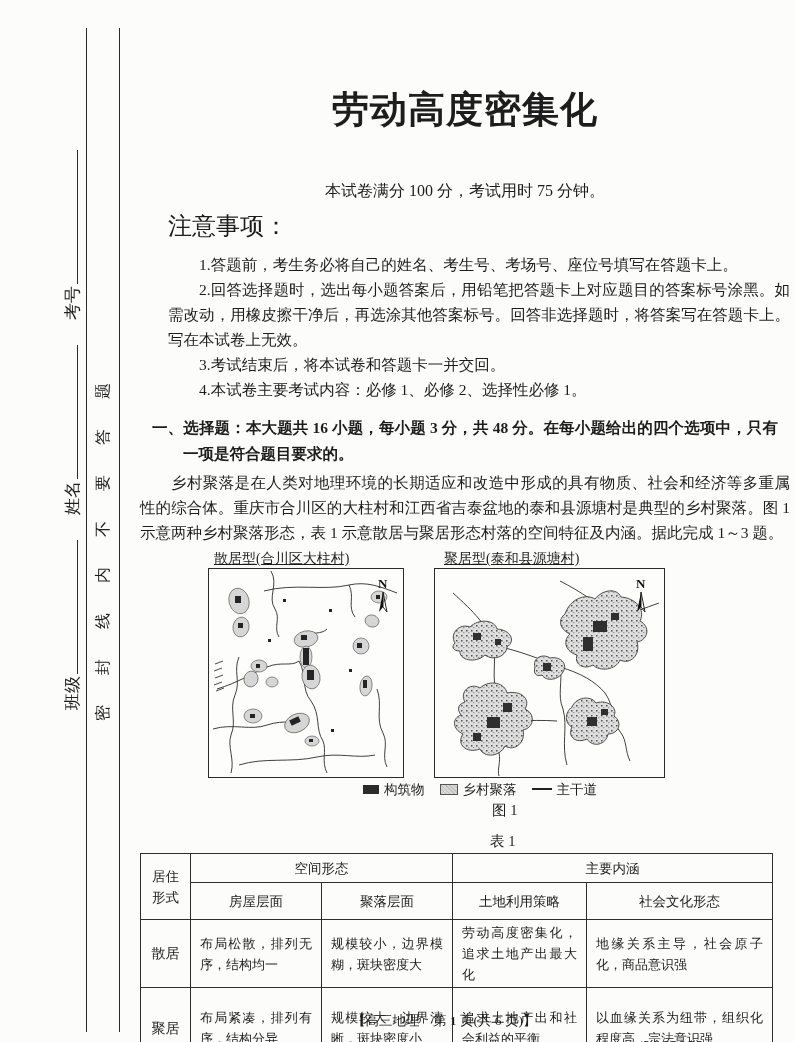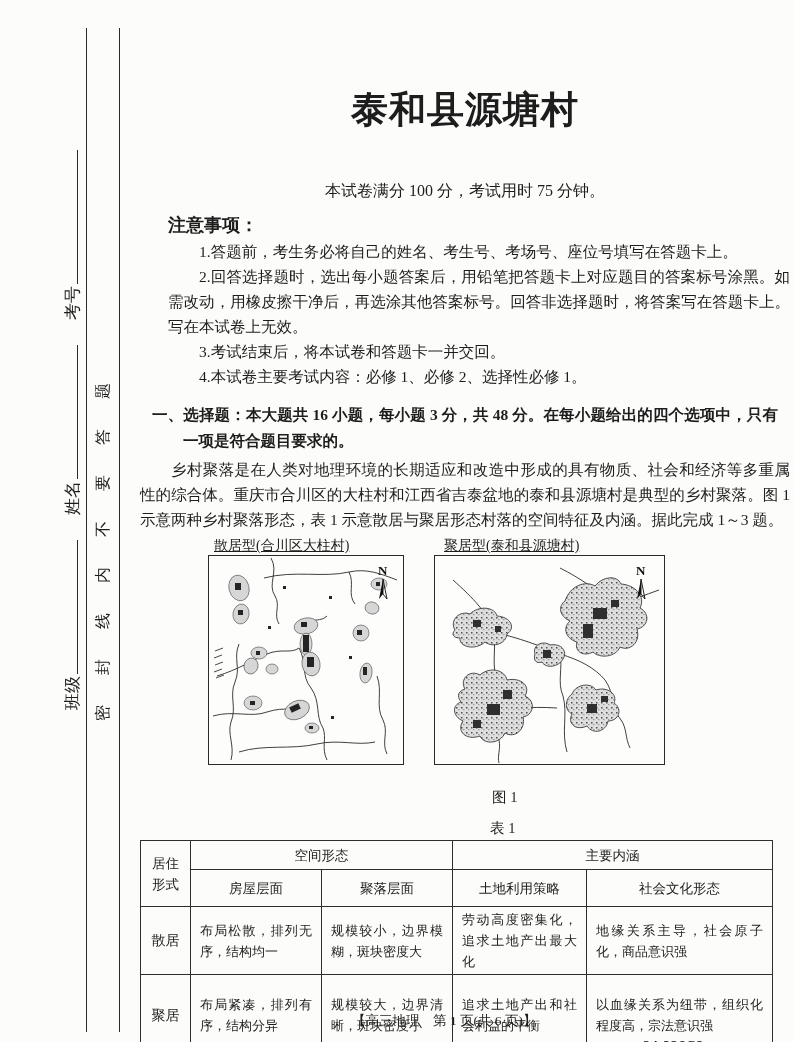--- a/index.html
+++ b/index.html
@@ -26,21 +26,21 @@
   .seal{
     position:absolute;left:-77px;top:531px;width:360px;height:20px;
     transform:rotate(-90deg);transform-origin:center center;
     text-align:center;font-size:16px;letter-spacing:30px;white-space:nowrap;line-height:20px;
   }
   
   .content{position:absolute;left:140px;top:88px;width:650px;font-size:15.5px;line-height:25px;}
   .title{margin:0;text-align:center;font-size:37px;line-height:44px;font-weight:bold;letter-spacing:1px;}
   .subtitle{margin:46px 0 0;text-align:center;font-size:16px;}
   .notice{margin:10px 0 0 28px;}
-  .notice-heading{margin:0 0 1px;font-size:18px;font-weight:bold;
+  .notice-heading{margin:0 0 14px;font-size:24px;font-weight:normal;
     font-family:"Liberation Sans","DejaVu Sans",sans-serif;}
   .notice-item{margin:0;text-indent:2em;text-align:justify;}
   .sec-heading{margin:13px 12px 0;font-weight:bold;line-height:26px;
     padding-left:2em;text-indent:-2em;text-align:justify;}
   .intro{margin:3px 0 0;text-indent:2em;text-align:justify;}
   
   .figure{position:relative;margin-top:6px;height:264px;}
   .map-title{position:absolute;top:0;font-size:14px;line-height:16px;text-decoration:underline;}
   #lm-title{left:74px;}
   #rm-title{left:304px;}
@@ -90,21 +90,21 @@
   </div>
   <div class="v-field" id="field-banji">
     <span class="lbl">班级</span>
     <span class="fline"></span>
   </div>
 
   <div class="seal">密封线内不要答题</div>
 
   <div class="content">
 
-    <h1 class="title">泰和县源塘村</h1>
+    <h1 class="title">劳动高度密集化</h1>
     <p class="subtitle">本试卷满分 100 分，考试用时 75 分钟。</p>
 
     <div class="notice">
       <p class="notice-heading">注意事项：</p>
       <p class="notice-item">1.答题前，考生务必将自己的姓名、考生号、考场号、座位号填写在答题卡上。</p>
       <p class="notice-item">2.回答选择题时，选出每小题答案后，用铅笔把答题卡上对应题目的答案标号涂黑。如需改动，用橡皮擦干净后，再选涂其他答案标号。回答非选择题时，将答案写在答题卡上。写在本试卷上无效。</p>
       <p class="notice-item">3.考试结束后，将本试卷和答题卡一并交回。</p>
       <p class="notice-item">4.本试卷主要考试内容：必修 1、必修 2、选择性必修 1。</p>
     </div>
 
@@ -219,20 +219,34 @@
             <rect x="166" y="140" width="7" height="6"></rect>
           </g>
           <g transform="translate(200,6)">
             <text x="1" y="13" font-size="13" font-weight="bold" fill="#111">N</text>
             <polygon points="6,17 2,37 6,32" fill="#111"></polygon>
             <polygon points="6,17 10,37 6,32" fill="none" stroke="#111" stroke-width="0.9"></polygon>
           </g>
         </svg>
       </div>
 
+      <div class="legend">
+        <span class="leg-item">
+          <span class="sw sw-dark"></span>
+          <span>构筑物</span>
+        </span>
+        <span class="leg-item">
+          <span class="sw sw-light"></span>
+          <span>乡村聚落</span>
+        </span>
+        <span class="leg-item">
+          <span class="sw sw-line"></span>
+          <span>主干道</span>
+        </span>
+      </div>
       <div class="fig-caption">图 1</div>
     </div>
 
     <p class="table-caption">表 1</p>
     <table class="cmp">
       <colgroup>
         <col style="width:50px">
           <col style="width:131px">
           <col style="width:131px">
           <col style="width:134px">

